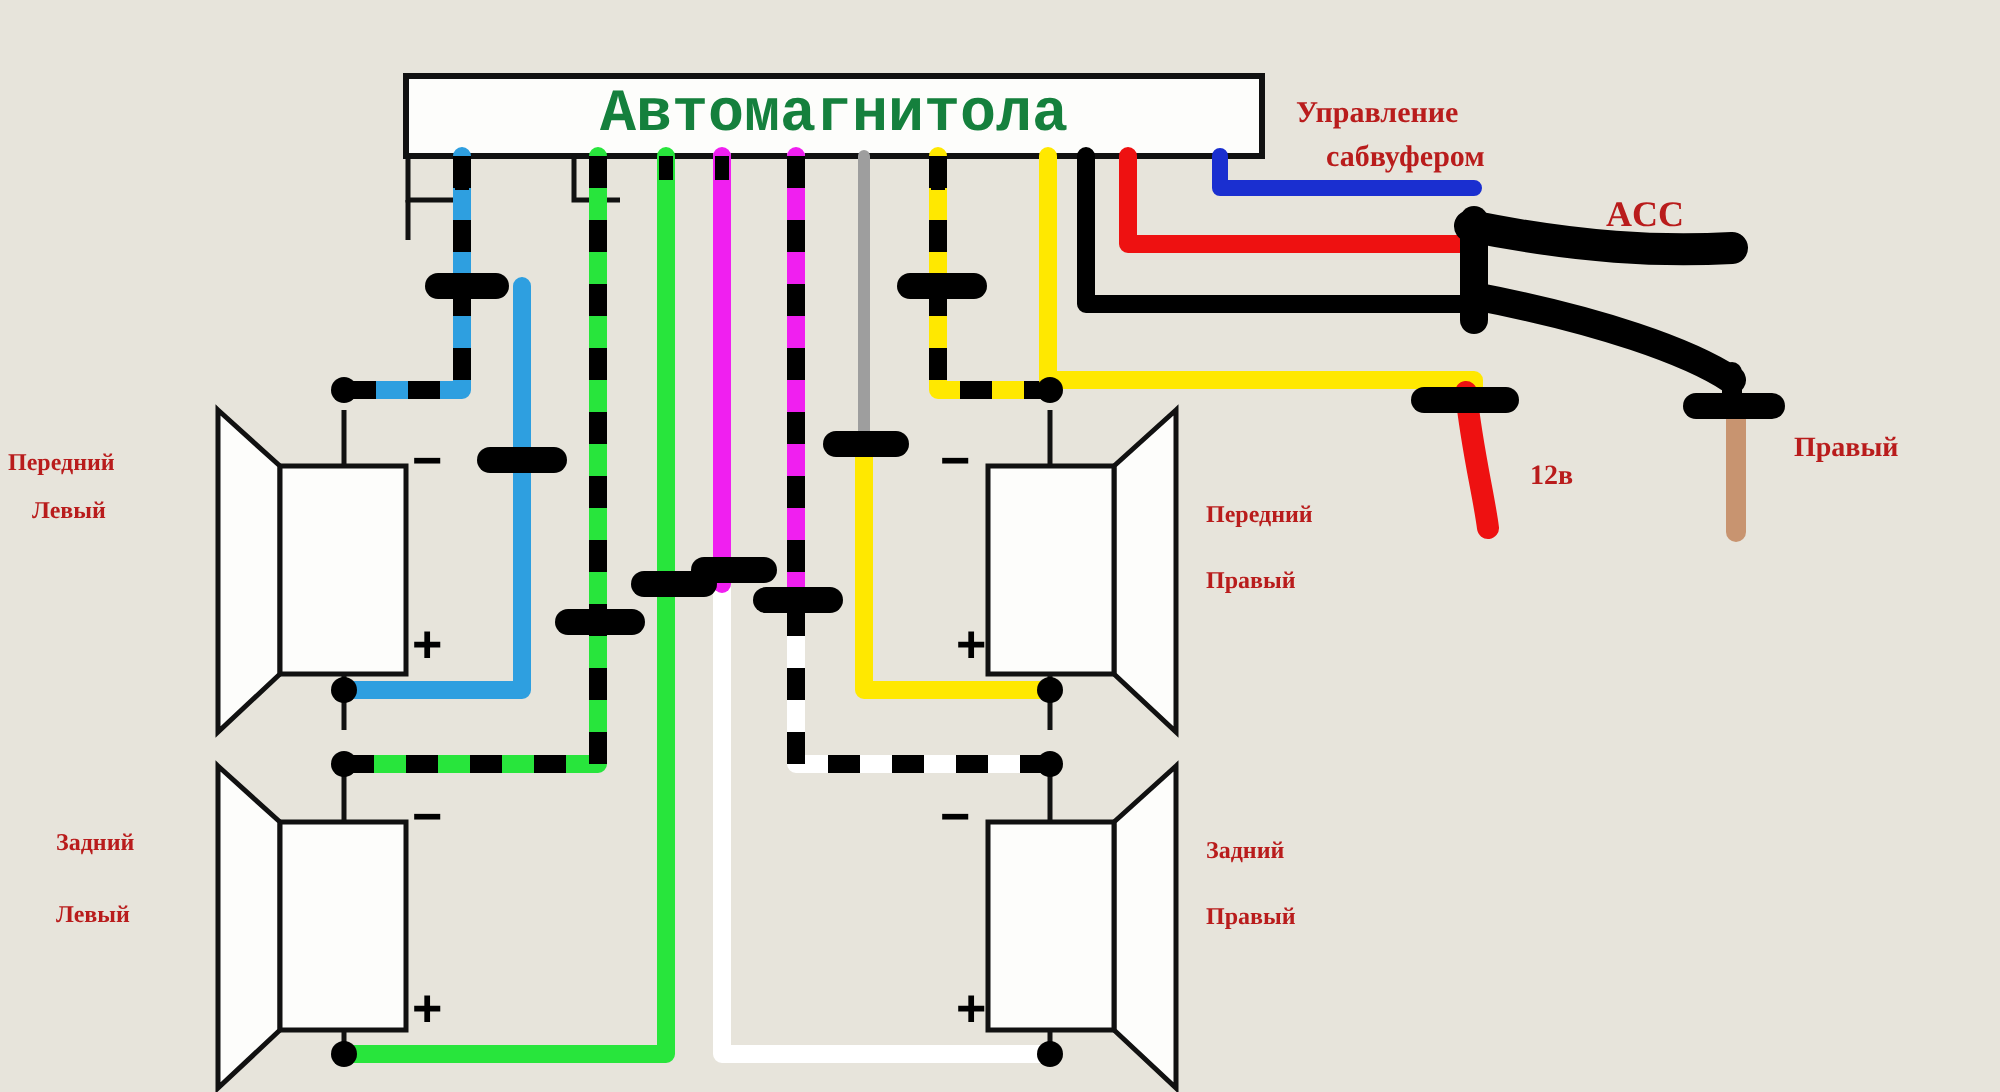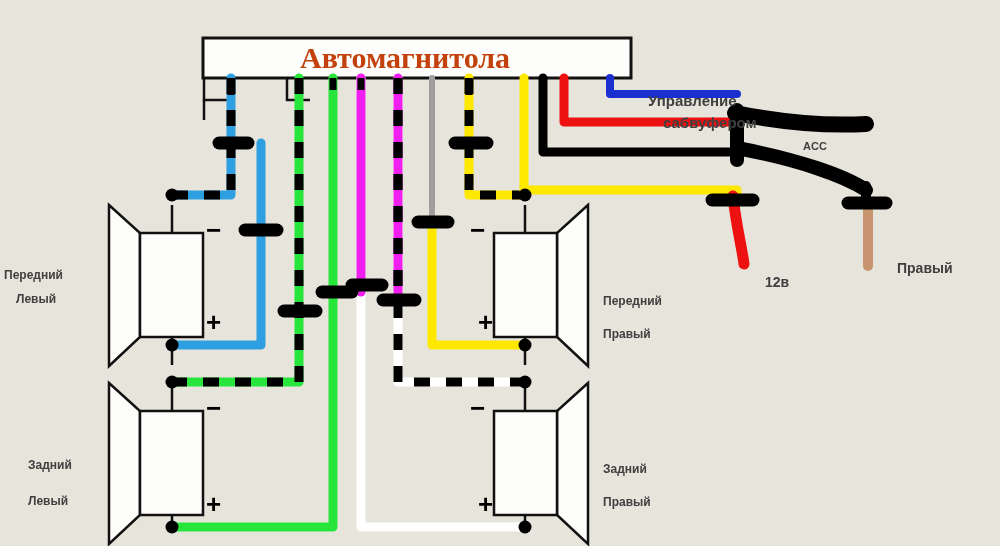--- a/index.html
+++ b/index.html
@@ -6,40 +6,39 @@
   body{
     width:1000px;height:546px;
     background:#e7e4db;
     font-family:"Liberation Sans", sans-serif;
     overflow:hidden;
   }
   #stage{position:relative;width:1000px;height:546px;}
   #stage svg{position:absolute;left:0;top:0;}
   .lbl{
     position:absolute;
-    font-family:Liberation Sans, sans-serif;
+    font-family:Liberation Serif, serif;
     font-weight:bold;
-    color:#404040;
+    color:#b91c1c;
     white-space:nowrap;
     line-height:1.25;
-    margin-top:44px;
   }
   .lbl-spk{font-size:12px;}
   .lbl-sub{font-size:15px;}
   .lbl-pw{font-size:14px;}
-  .lbl-acc{font-size:11px;}
+  .lbl-acc{font-size:18px;}
   .sign{
     position:absolute;
     font-size:26px;font-weight:bold;color:#000;
     font-family:"Liberation Sans", sans-serif;
   }
   #unit-title{
     position:absolute;
-    font-size:30px;font-weight:bold;color:#c2410c;
-    font-family:Liberation Serif, serif;
+    font-size:30px;font-weight:bold;color:#15803d;
+    font-family:Liberation Mono, monospace;
     white-space:nowrap;
   }
 </style>
 </head>
 <body style="background: rgb(231, 228, 219);">
 
 <div id="stage">
 
 <svg width="1000" height="546" viewBox="0 0 1000 546">
 

